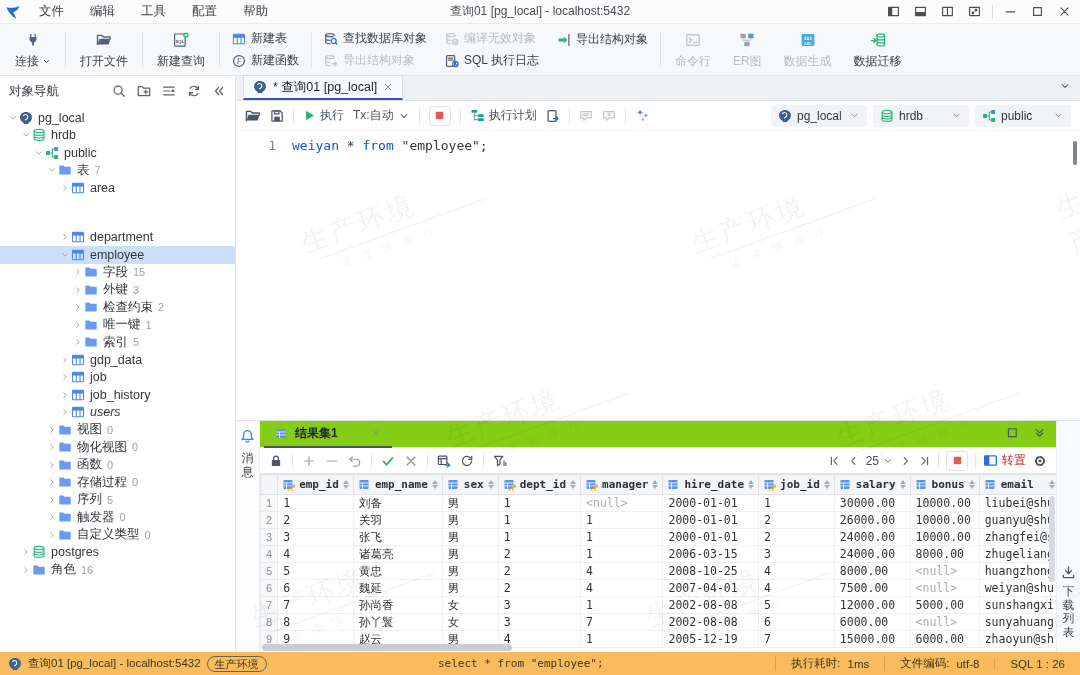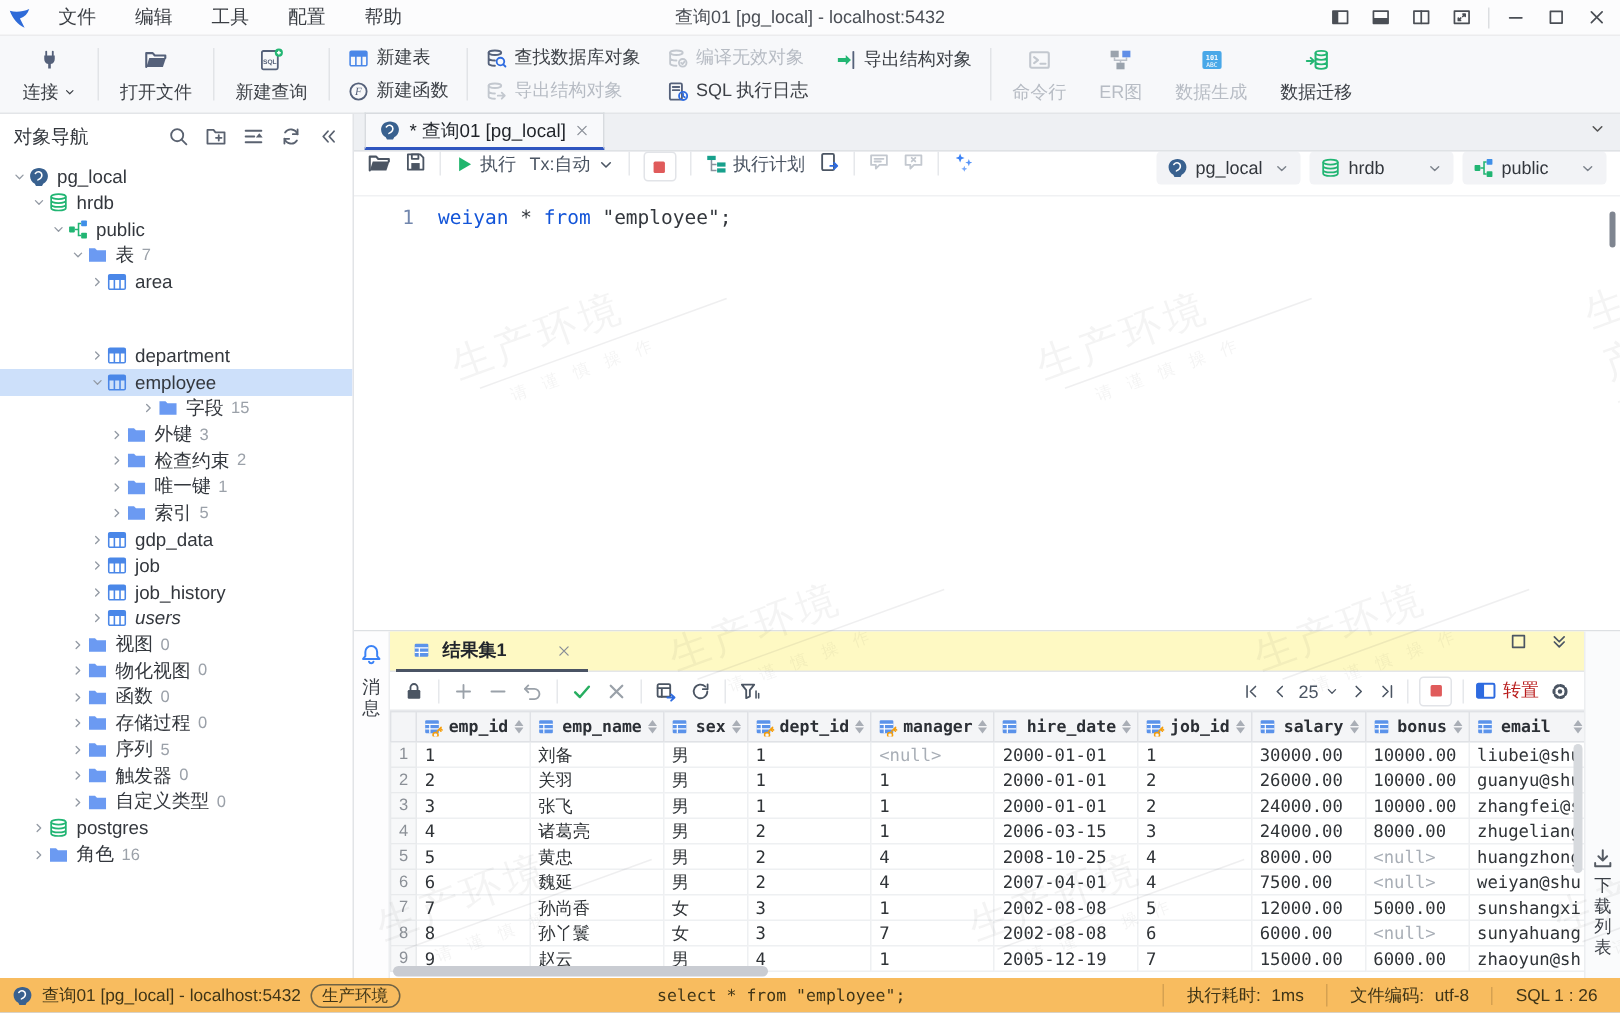--- a/index.html
+++ b/index.html
@@ -40,42 +40,42 @@
   .titem.sel{background:#cde0fa;}
   .cnt{color:#9ba1a9;font-size:11px;margin-left:5px;}
   
   .content{flex:1;display:flex;flex-direction:column;min-width:0;position:relative;background:#fff;}
   .tabbar{height:25px;background:#eef0f3;border-bottom:1px solid #dfe2e5;display:flex;align-items:flex-end;
           padding-left:7px;position:relative;}
   .etab{height:25px;background:#f8f9fb;border:1px solid #d8dbdf;border-bottom:2px solid #2f55c0;
         display:flex;align-items:center;gap:6px;padding:0 9px;font-size:12.5px;color:#1f2329;}
   .etab .x{color:#8a8f98;display:flex;}
   .tab-more{position:absolute;right:9px;top:4px;color:#555;display:flex;}
-  .ed-toolbar{height:30px;display:flex;align-items:flex-start;padding:0 9px;gap:9px;background:#fff;border-bottom:1px solid #f0f1f3;}
+  .ed-toolbar{height:30px;display:flex;align-items:center;padding:0 9px;gap:9px;background:#fff;border-bottom:1px solid #f0f1f3;}
   .ibtn{display:flex;align-items:center;gap:4px;color:#4b5563;font-size:12px;white-space:nowrap;}
   .ibtn.blue{color:#b91c1c;}
   .vline{width:1px;height:16px;background:#e6e8eb;}
   .boxed{border:1px solid #e2e4e8;border-radius:3px;width:22px;height:20px;display:flex;align-items:center;justify-content:center;}
   .ctx{margin-left:auto;display:flex;gap:6px;}
   .dd{height:22px;background:#f2f3f6;border-radius:3px;display:flex;align-items:center;gap:5px;
       padding:0 7px;font-size:12px;color:#33373d;min-width:96px;}
   .dd .cv{margin-left:auto;color:#7d838c;display:flex;}
   .editor{flex:1;position:relative;font-family:"DejaVu Sans Mono","Liberation Mono",monospace;font-size:13px;}
   .gutter{position:absolute;left:0;top:7px;width:40px;text-align:right;color:#7186ad;}
   .codeline{position:absolute;left:56px;top:7px;color:#33373d;white-space:pre;}
   .tok-keyword{color:#1254d8;}
   .ed-thumb{position:absolute;right:3px;top:10px;width:4px;height:24px;background:#5f6774;border-radius:2px;opacity:.8;}
   
   .results{height:232px;border-top:1px solid #dde0e3;display:flex;background:#fff;}
   .msg-strip{width:24px;border-right:1px solid #eceef0;display:flex;flex-direction:column;align-items:center;
              padding-top:8px;gap:7px;background:#fdfdfe;}
   .bell{color:#3b82f6;display:flex;}
   .vtext{display:flex;flex-direction:column;align-items:center;font-size:12px;color:#3a3f46;line-height:1.2;}
   .res-main{flex:1;display:flex;flex-direction:column;min-width:0;position:relative;}
-  .res-tabs{height:27px;display:flex;border-bottom:1px solid #e4e6e9;padding-left:4px;position:relative;background:#fef9c3;}
+  .res-tabs{height:27px;display:flex;align-items:center;border-bottom:1px solid #e4e6e9;padding-left:4px;position:relative;background:#84cc16;}
   .rtab{height:27px;display:flex;align-items:center;gap:7px;padding:0 11px;font-size:12px;color:#22262c;
         border-bottom:2px solid #4a5364;font-weight:bold;}
   .rtab .x{color:#8a8f98;font-weight:normal;display:flex;margin-left:26px;}
   .res-tab-icons{position:absolute;right:10px;display:flex;gap:14px;color:#4b5563;}
   .res-toolbar{height:26px;display:flex;align-items:center;gap:9px;padding:0 9px;border-bottom:1px solid #e7e9ec;color:#5a6270;}
   .rt-right{margin-left:auto;display:flex;align-items:center;gap:7px;font-size:12px;color:#5a6270;}
   .grid-wrap{flex:1;overflow:hidden;position:relative;font-family:"DejaVu Sans Mono","Liberation Mono",monospace;font-size:11.5px;}
   table.grid{border-collapse:collapse;table-layout:fixed;}
   .grid th{height:20px;background:#f4f5f7;border:1px solid #e0e2e6;padding:0 4px;font-size:11px;color:#2c3036;text-align:left;font-weight:bold;}
   .grid th .hwrap{display:flex;align-items:center;gap:4px;overflow:hidden;}
@@ -490,21 +490,21 @@
             </span>
             <span class="tico">
               <svg viewBox="0 0 16 16" width="14" height="14" fill="none" stroke="#4a87e8" stroke-width="1.2">
                 <rect x="1.7" y="2.5" width="12.6" height="11" rx="1"></rect>
                 <path d="M1.7 5.8h12.6M6 5.8v7.7M10.3 5.8v7.7"></path>
                 <path d="M1.7 2.5h12.6v3.3H1.7z" fill="#4a87e8" stroke="none"></path>
               </svg>
             </span>
             <span>employee</span>
           </div>
-          <div class="titem" style="padding-left: 92px;">
+          <div class="titem" style="padding-left: 71px;">
             <span class="chev">
               <svg viewBox="0 0 16 16" width="10" height="10" fill="none" stroke="currentColor" stroke-width="1.4" stroke-linecap="round" stroke-linejoin="round">
                 <path d="M6 4.2L9.8 8 6 11.8"></path>
               </svg>
             </span>
             <span class="tico">
               <svg viewBox="0 0 16 16" width="14" height="14">
                 <path d="M1.5 2.8h4.6l1.5 1.6h6.9v8.8H1.5z" fill="#6b9af2"></path>
               </svg>
             </span>

